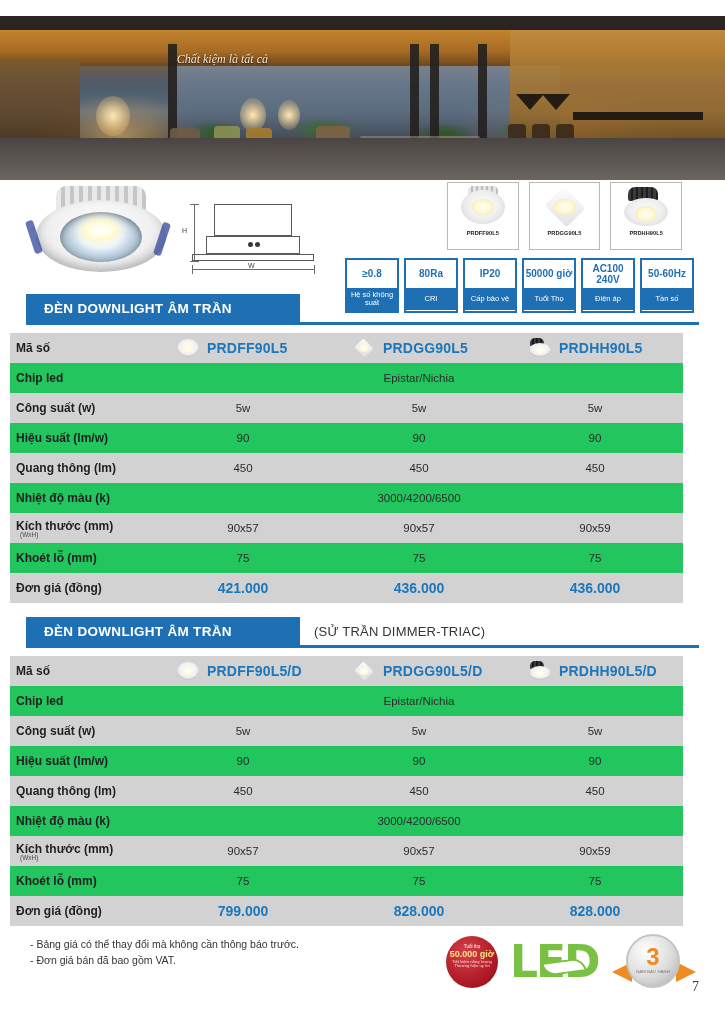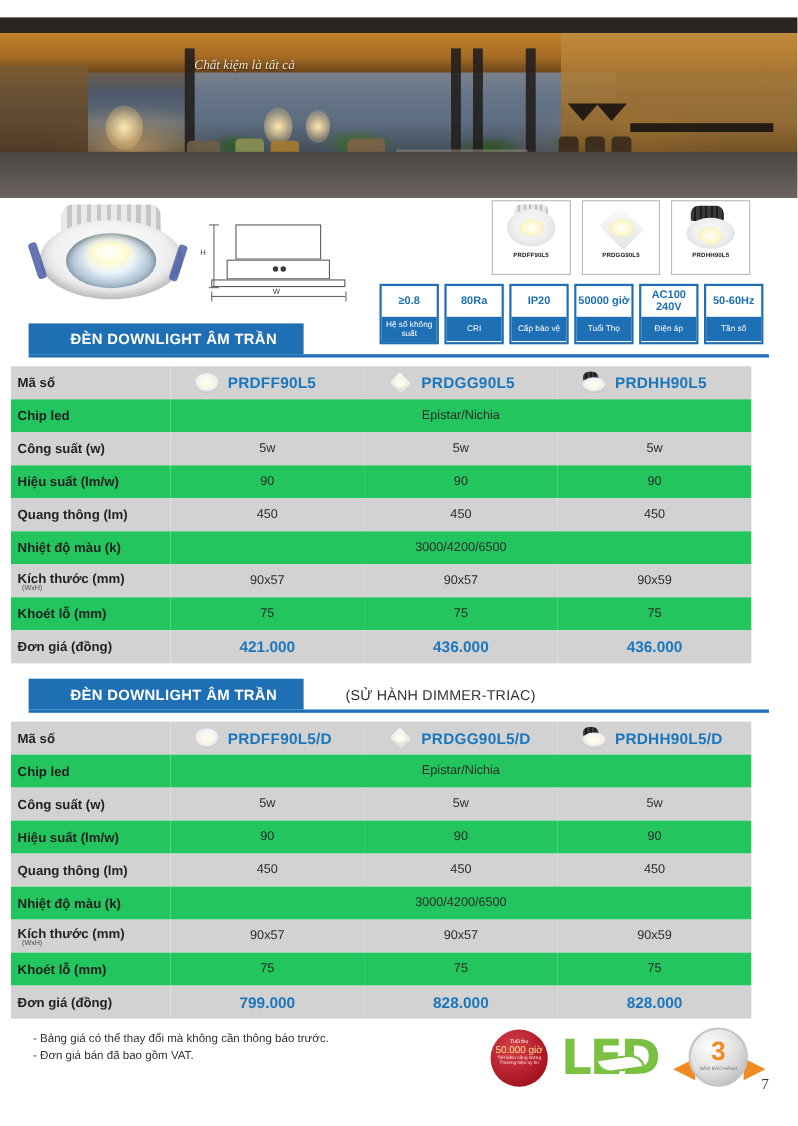--- a/index.html
+++ b/index.html
@@ -167,23 +167,23 @@
   }
   .spec .lab {
     font-size:7.5px; color:#ffffff; background:#1f6fb5;
     padding:3px 1px; line-height:1.1; min-height:22px;
     display:flex; align-items:center; justify-content:center;
   }
 
   
   .banner-row { position:absolute; left:26px; width:673px; height:28px; }
   .banner-tab {
-    position:absolute; left:0; top:0; width:250px; height:28px; background:#1f6fb5;
+    position:absolute; left:0; top:0; width:274px; height:28px; background:#1f6fb5;
     color:#fff; font-size:13.5px; font-weight:700; letter-spacing:.3px;
-    display:flex; align-items:center; padding-left:38px;
+    display:flex; align-items:center; padding-left:18px;
   }
   .banner-note {
     position:absolute; left:288px; top:0; height:28px; display:flex; align-items:center;
     font-size:13px; color:#333; letter-spacing:.2px;
   }
   .banner-rule { position:absolute; left:0; bottom:-3px; width:673px; height:3px; background:#1f6fb5; }
 
   
   table.spec-table {
     position:absolute; left:10px; width:673px; border-collapse:collapse;
@@ -222,21 +222,21 @@
   
   .notes { position:absolute; left:30px; top:936px; font-size:10.5px; color:#333; line-height:1.55; }
   .notes .ghi { font-style:italic; text-decoration:underline; font-weight:600; }
   .badges { position:absolute; left:446px; top:932px; width:250px; height:62px; }
   .badge-50 {
     position:absolute; left:0; top:4px; width:52px; height:52px; border-radius:50%;
     background: radial-gradient(circle at 38% 32%, #d6404a, #a81622 70%, #8d101b 100%);
     color:#fff; text-align:center; padding-top:9px; line-height:1.08;
   }
   .badge-50 .t1 { font-size:4.6px; }
-  .badge-50 .t2 { font-size:9px; font-weight:400; color:#ffe08a; }
+  .badge-50 .t2 { font-size:9px; font-weight:700; color:#ffe08a; }
   .badge-50 .t3 { font-size:4.2px; color:#ffd9d9; }
   .badge-led {
     position:absolute; left:64px; top:8px; font-size:44px; font-weight:800;
     color:#7ac143; letter-spacing:-2px; line-height:1;
     font-family:"DejaVu Sans", sans-serif;
   }
   .badge-leaf {
     position:absolute; left:96px; top:28px; width:44px; height:14px;
     border-radius: 0 14px 0 14px; background:#ffffff; border:2px solid #7ac143;
     transform: rotate(-8deg);
@@ -458,21 +458,21 @@
           <td class="c-label">Đơn giá (đồng)</td>
           <td class="c-val"><span class="price">421.000</span></td>
           <td class="c-val"><span class="price">436.000</span></td>
           <td class="c-val"><span class="price">436.000</span></td>
         </tr>
       </tbody>
   </table>
 
   <div class="banner-row" style="top:617px">
     <div class="banner-tab">ĐÈN DOWNLIGHT ÂM TRẦN</div>
-    <div class="banner-note">(SỬ HÀNH DIMMER-TRIAC)</div>
+    <div class="banner-note">(SỬ TRẦN DIMMER-TRIAC)</div>
     <div class="banner-rule"></div>
   </div>
 
   <table class="spec-table" style="top:656px">
     <tbody id="tbody2">
         <tr class="r-gray">
           <td class="c-label">Mã số</td>
           <td class="c-val">
             <span class="code-cell">
               <span class="mini-icon">

